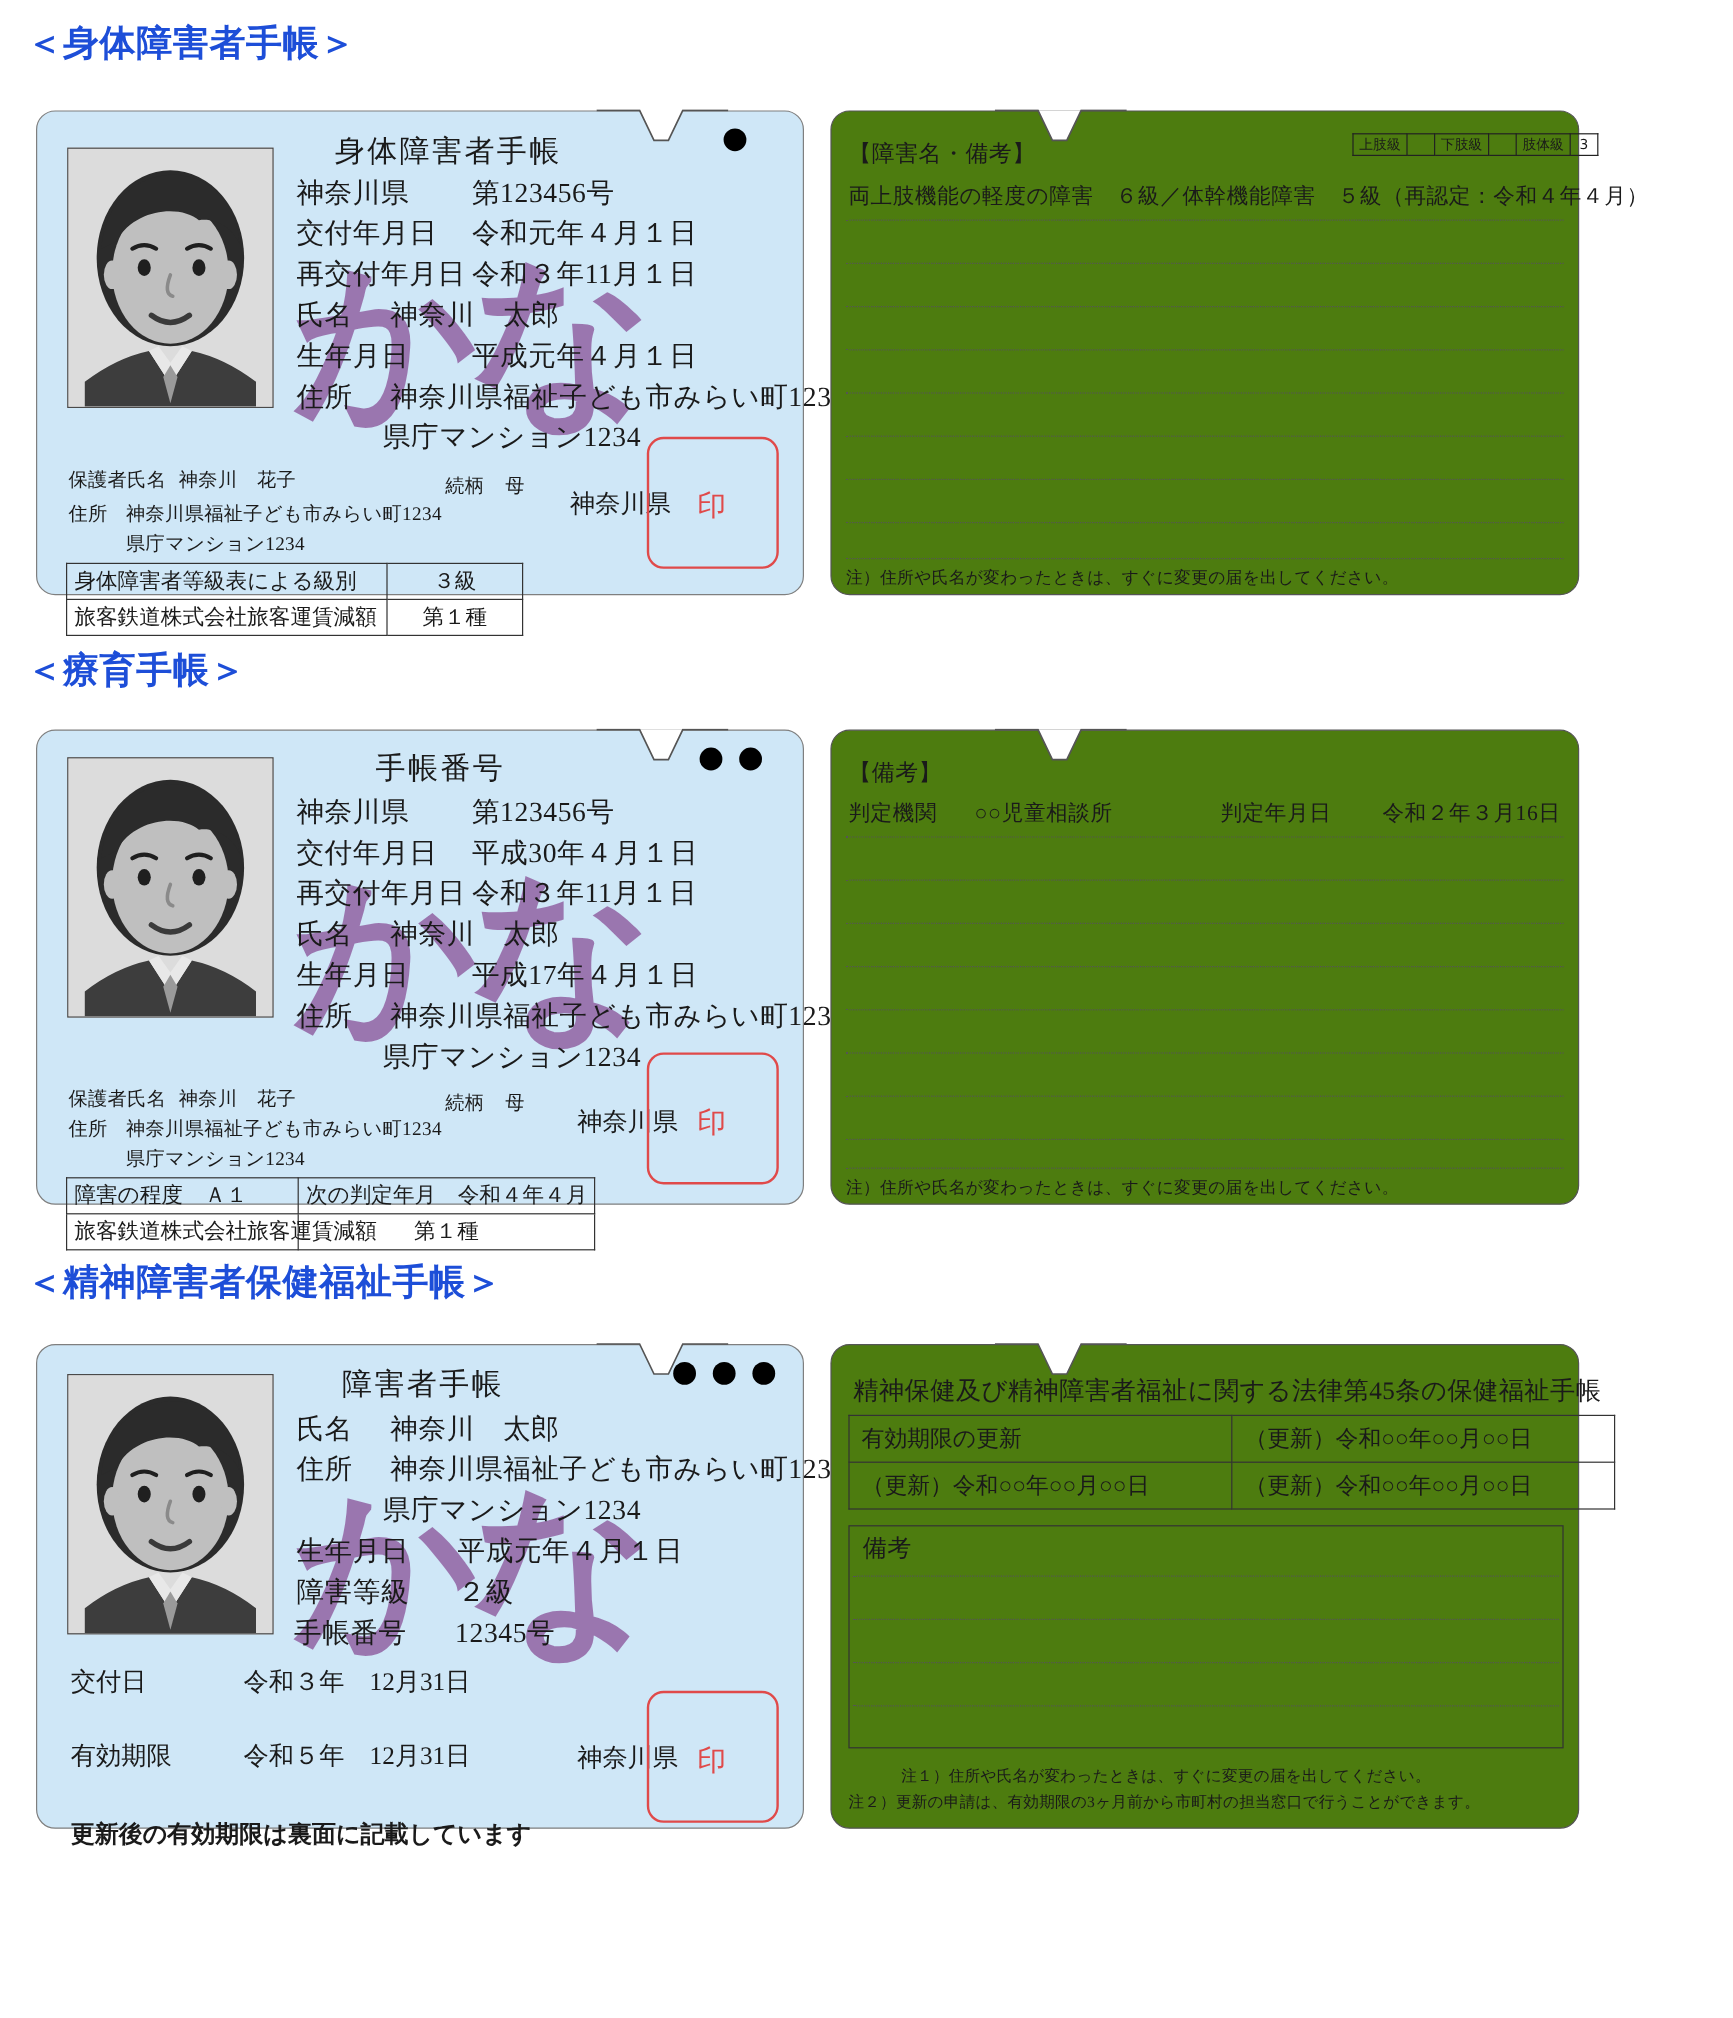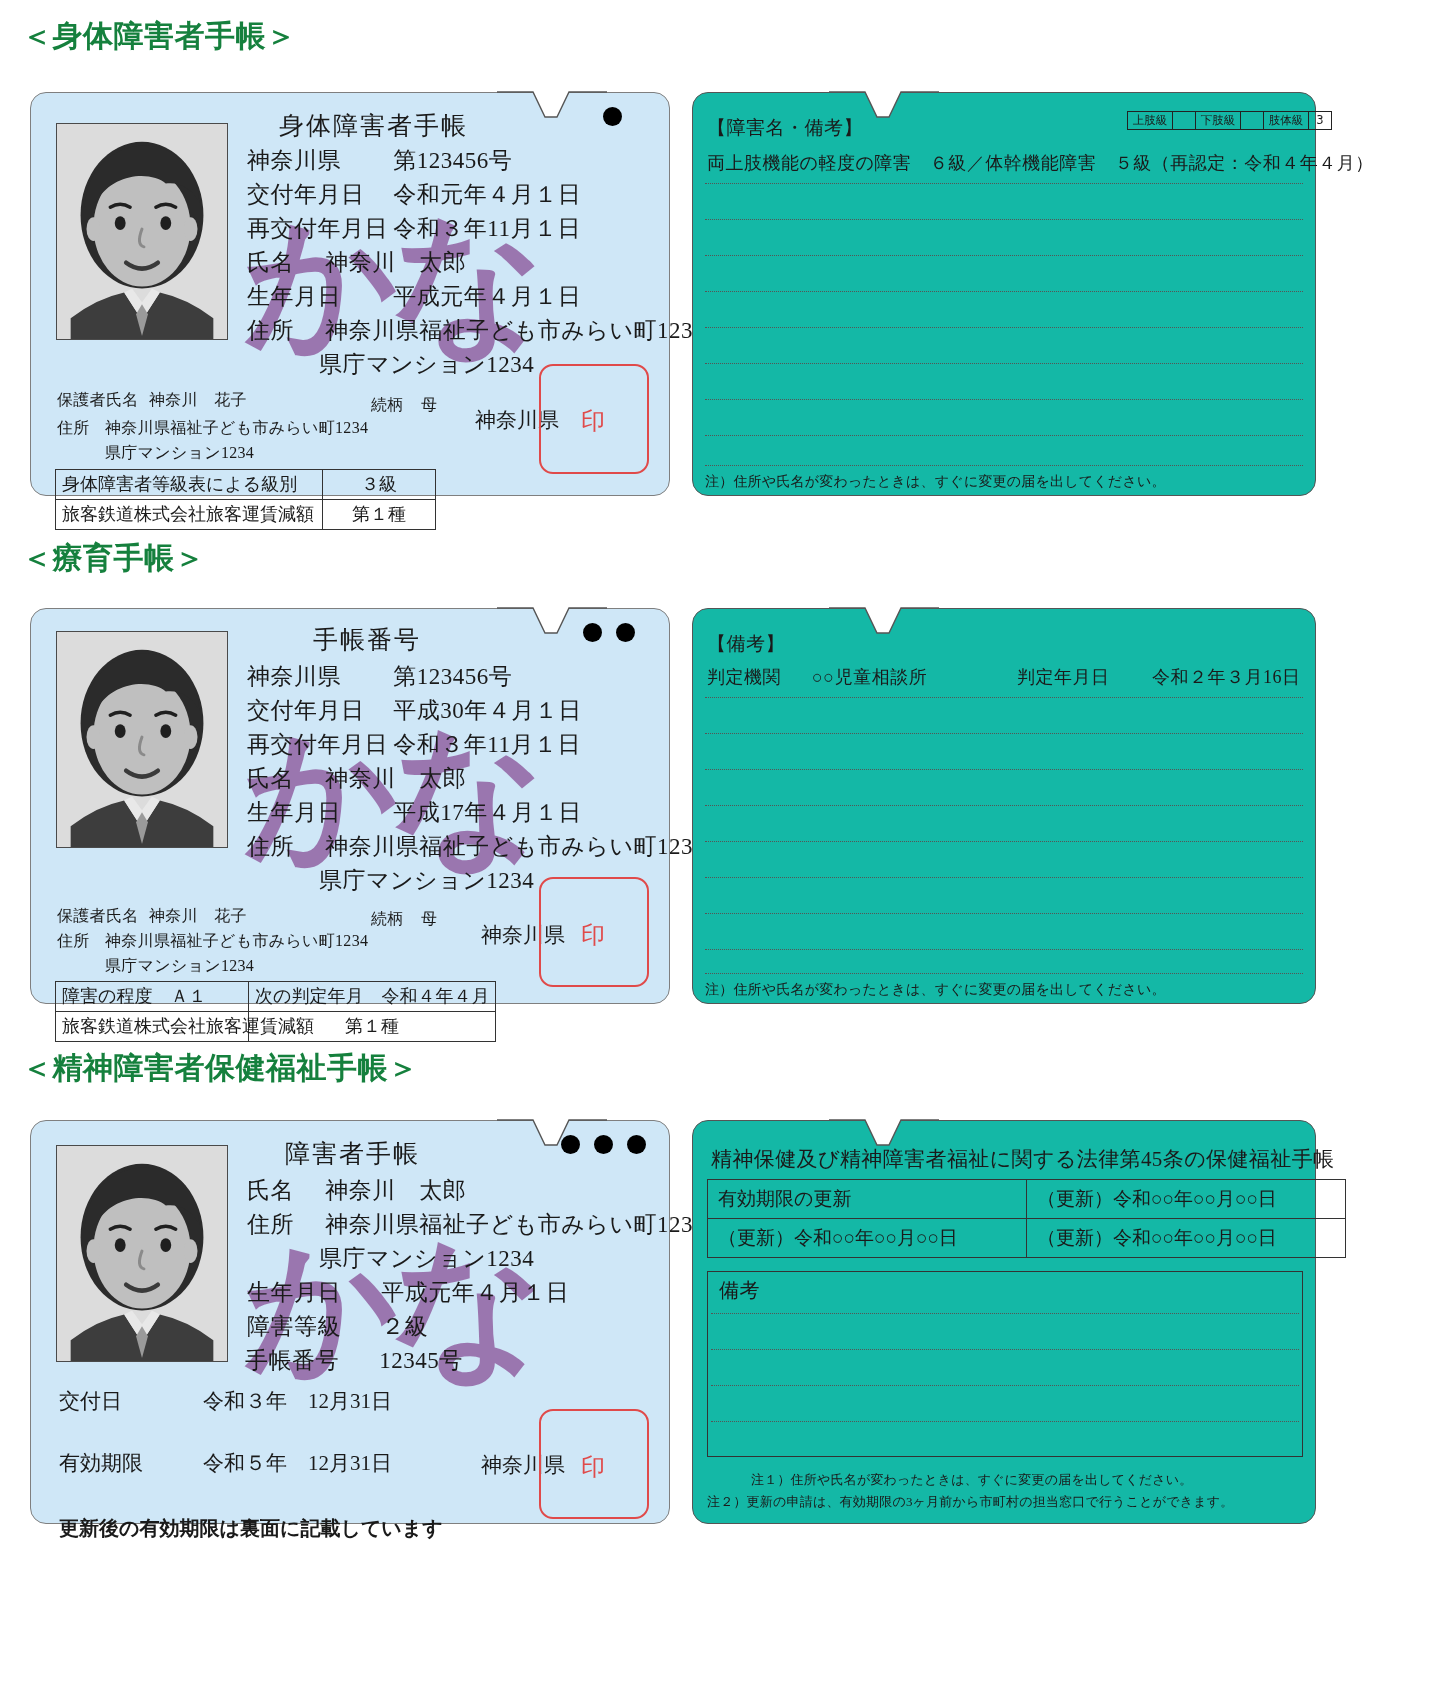--- a/index.html
+++ b/index.html
@@ -18,21 +18,21 @@
 
   .page { position: relative; width: 1444px; height: 1682px; }
 
   
   .section-title {
     position: absolute;
     font-family: "DejaVu Sans", "Liberation Sans", sans-serif;
     font-weight: bold;
     font-size: 30px;
     letter-spacing: 0.5px;
-    color: #15803d;
+    color: #1d4ed8;
     white-space: nowrap;
   }
 
   
   .front-card {
     position: absolute;
     background: #cfe7f7;
     border: 1.5px solid #7f7f7f;
     border-radius: 16px;
     box-sizing: border-box;
@@ -137,21 +137,21 @@
   }
   .pref-label {
     position: absolute;
     font-size: 21px;
     white-space: nowrap;
   }
 
   
   .back-card {
     position: absolute;
-    background: #14b8a6;
+    background: #4d7c0f;
     border: 1.5px solid #555;
     border-radius: 16px;
     box-sizing: border-box;
     padding-left: 27px;
   }
   .bc-head {
     position: absolute;
     font-size: 19px;
     white-space: nowrap;
     letter-spacing: 0.5px;

